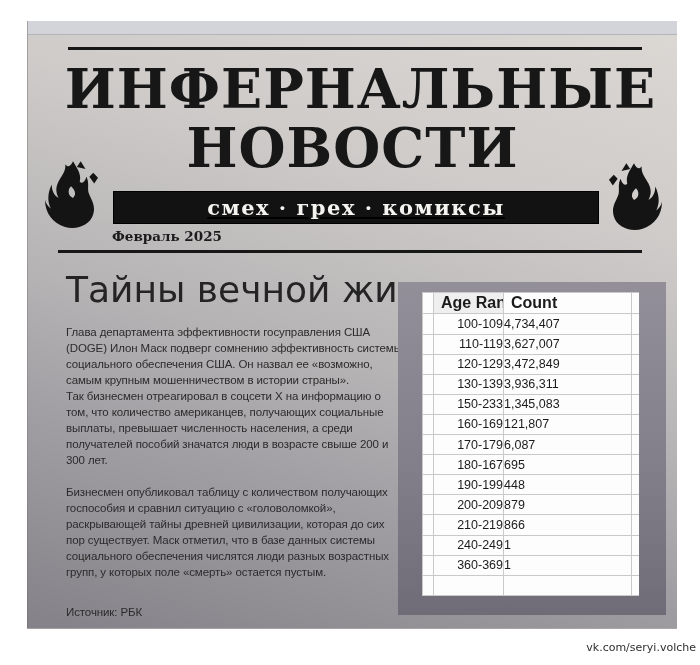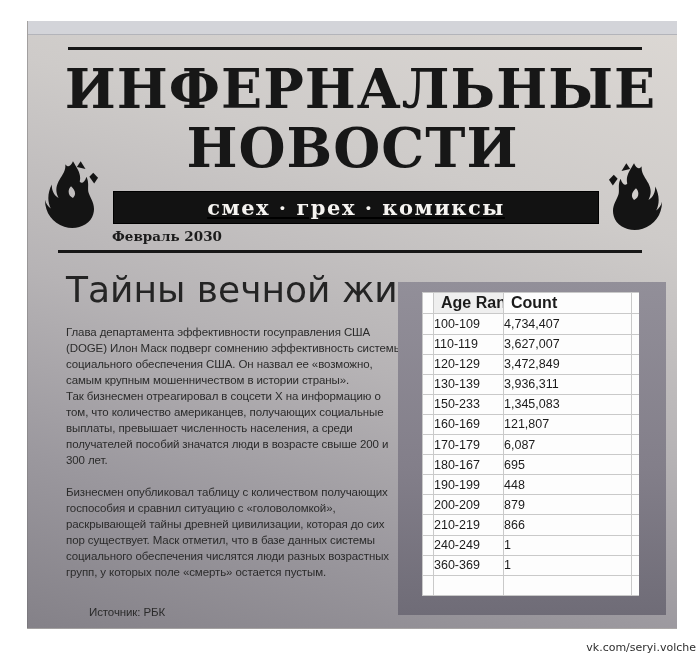--- a/index.html
+++ b/index.html
@@ -58,21 +58,21 @@
     position:absolute; left:38px; top:248px;
     font-family:"DejaVu Sans", sans-serif; font-weight:500;
     font-size:36px; color:#242424; letter-spacing:0px;
   }
   .article-body {
     position:absolute; left:38px; top:303px; width:340px;
     font-size:11.5px; line-height:16px; letter-spacing:-0.1px; color:#2b2b2b;
   }
   .article-body p { margin:0; }
   .article-body p.gap { margin-top:16px; }
-  .article-source { margin-top:24px; font-size:11.5px; color:#2b2b2b;margin-left:23px; }
+  .article-source { margin-top:24px; font-size:11.5px; color:#2b2b2b; }
 
   
   .shot-frame {
     position:absolute; left:370px; top:261px; width:268px; height:333px;
     background:linear-gradient(180deg, #928f99 0%, #837f8a 55%, #6f6c77 100%);
   }
   .sheet {
     position:absolute; left:24px; top:10px; width:217px; height:304px;
     background:#fdfdfd; overflow:hidden;
   }
@@ -80,21 +80,21 @@
   table.grid col.c-sl1 { width:11px; }
   table.grid col.c-age { width:70px; }
   table.grid col.c-cnt { width:128px; }
   table.grid col.c-sl2 { width:8px; }
   table.grid td, table.grid th {
     border:1px solid #c9c9c9; font-family:"Liberation Sans", sans-serif;
     color:#1b1b1b; overflow:hidden; white-space:nowrap; padding:0;
   }
   table.grid th { font-size:16px; font-weight:700; text-align:left; padding-left:7px; }
   th.h-age { background:#efefef; }
-  td.age { font-size:12.5px; padding-left:7px; text-align:left; }
+  td.age { font-size:12.5px; padding-left:7px; text-align:right; }
   td.cnt { font-size:12.5px; padding-right:6px; text-align:left; }
   tr { height:17.8px; }
 
   
   .credit {
     position:absolute; right:4px; top:641px;
     font-family:"DejaVu Sans", sans-serif; font-size:11px; color:#2e2e2e;
   }
 </style>
 </head>
@@ -132,21 +132,21 @@
           M27 27 C31 31 33 35 29 39 C24 37 23 31 27 27 Z"></path>
         <path fill="#141414" d="M37 1 L42 9 L33 7 Z"></path>
         <path fill="#141414" d="M50 13 L55 18 L51 24 L46 17 Z"></path>
       </svg>
     </div>
 
     <div class="tag-band">
       <span>смех · грех · комиксы</span>
     </div>
 
-    <div class="issue-date">Февраль 2030</div>
+    <div class="issue-date">Февраль 2025</div>
 
     <div class="rule rule-bottom"></div>
 
     <div class="article-title">Тайны вечной жизни</div>
 
     <div class="article-body">
       <p>Глава департамента эффективности госуправления США (DOGE) Илон Маск подверг сомнению эффективность системы социального обеспечения США. Он назвал ее «возможно, самым крупным мошенничеством в истории страны».</p>
       <p>Так бизнесмен отреагировал в соцсети X на информацию о том, что количество американцев, получающих социальные выплаты, превышает численность населения, а среди получателей пособий значатся люди в возрасте свыше 200 и 300 лет.</p>
       <p class="gap">Бизнесмен опубликовал таблицу с количеством получающих госпособия и сравнил ситуацию с «головоломкой», раскрывающей тайны древней цивилизации, которая до сих пор существует. Маск отметил, что в базе данных системы социального обеспечения числятся люди разных возрастных групп, у которых поле «смерть» остается пустым.</p>
       <div class="article-source">Источник: РБК</div>

